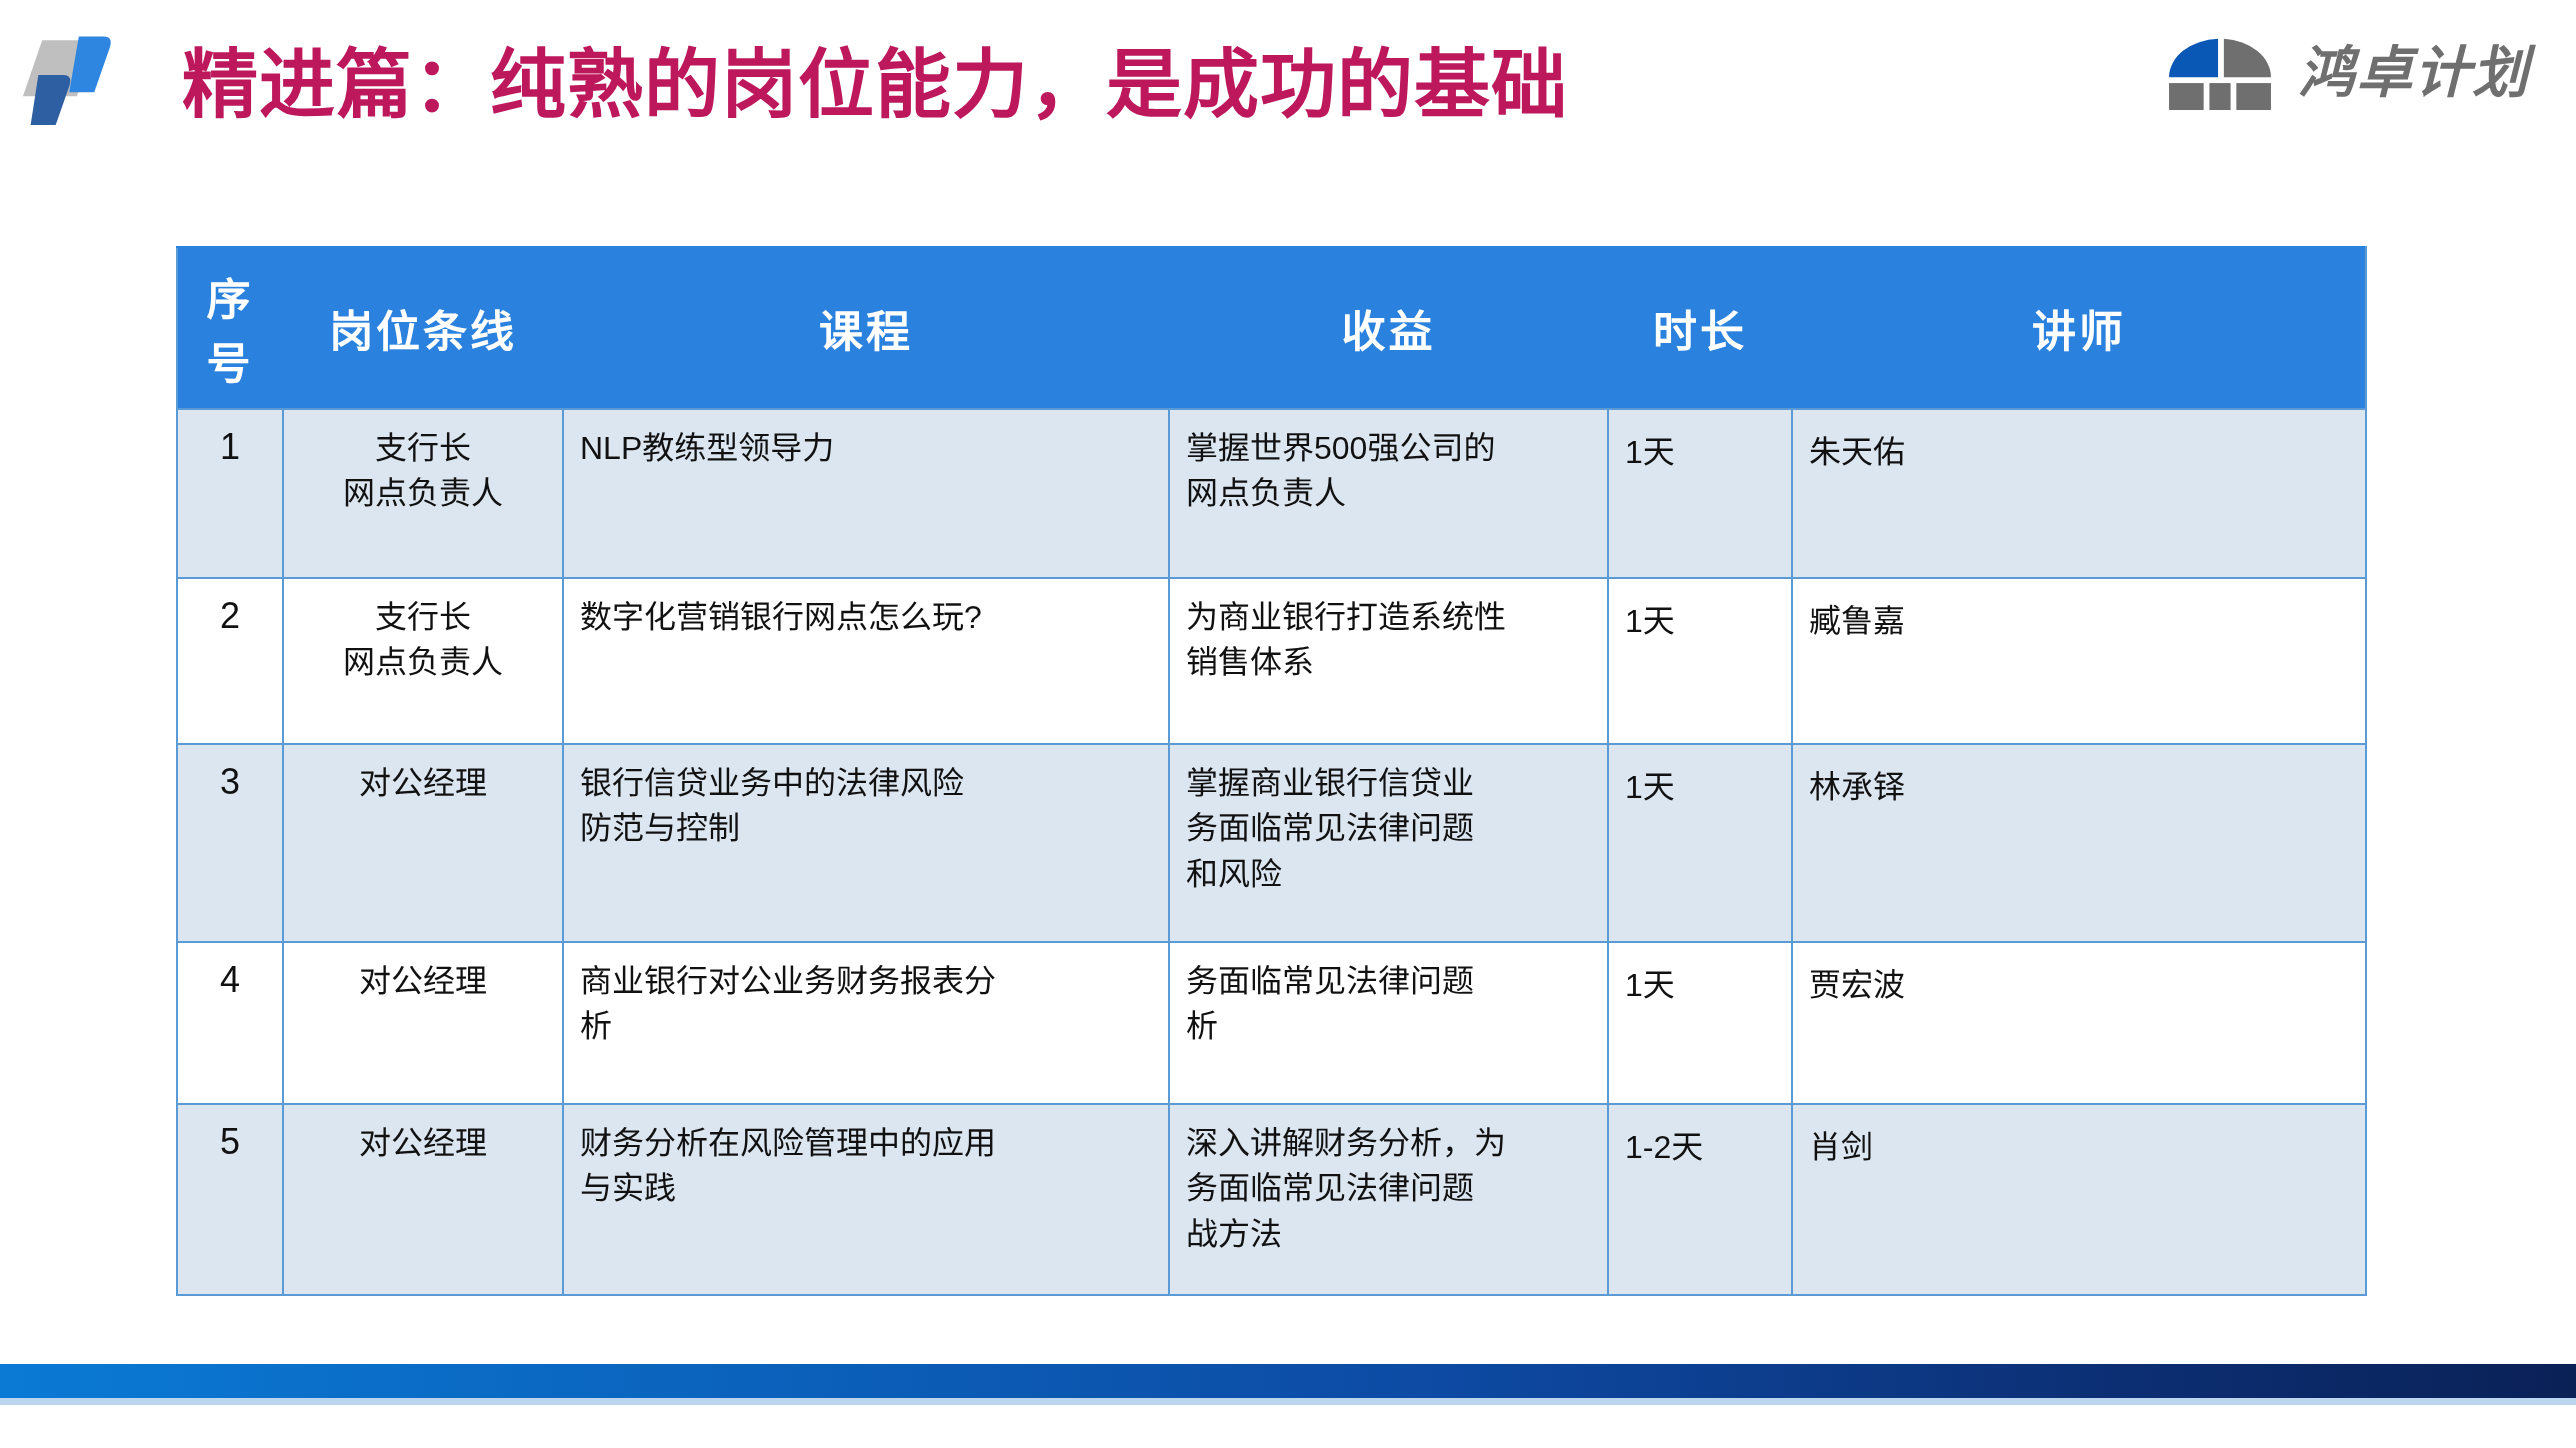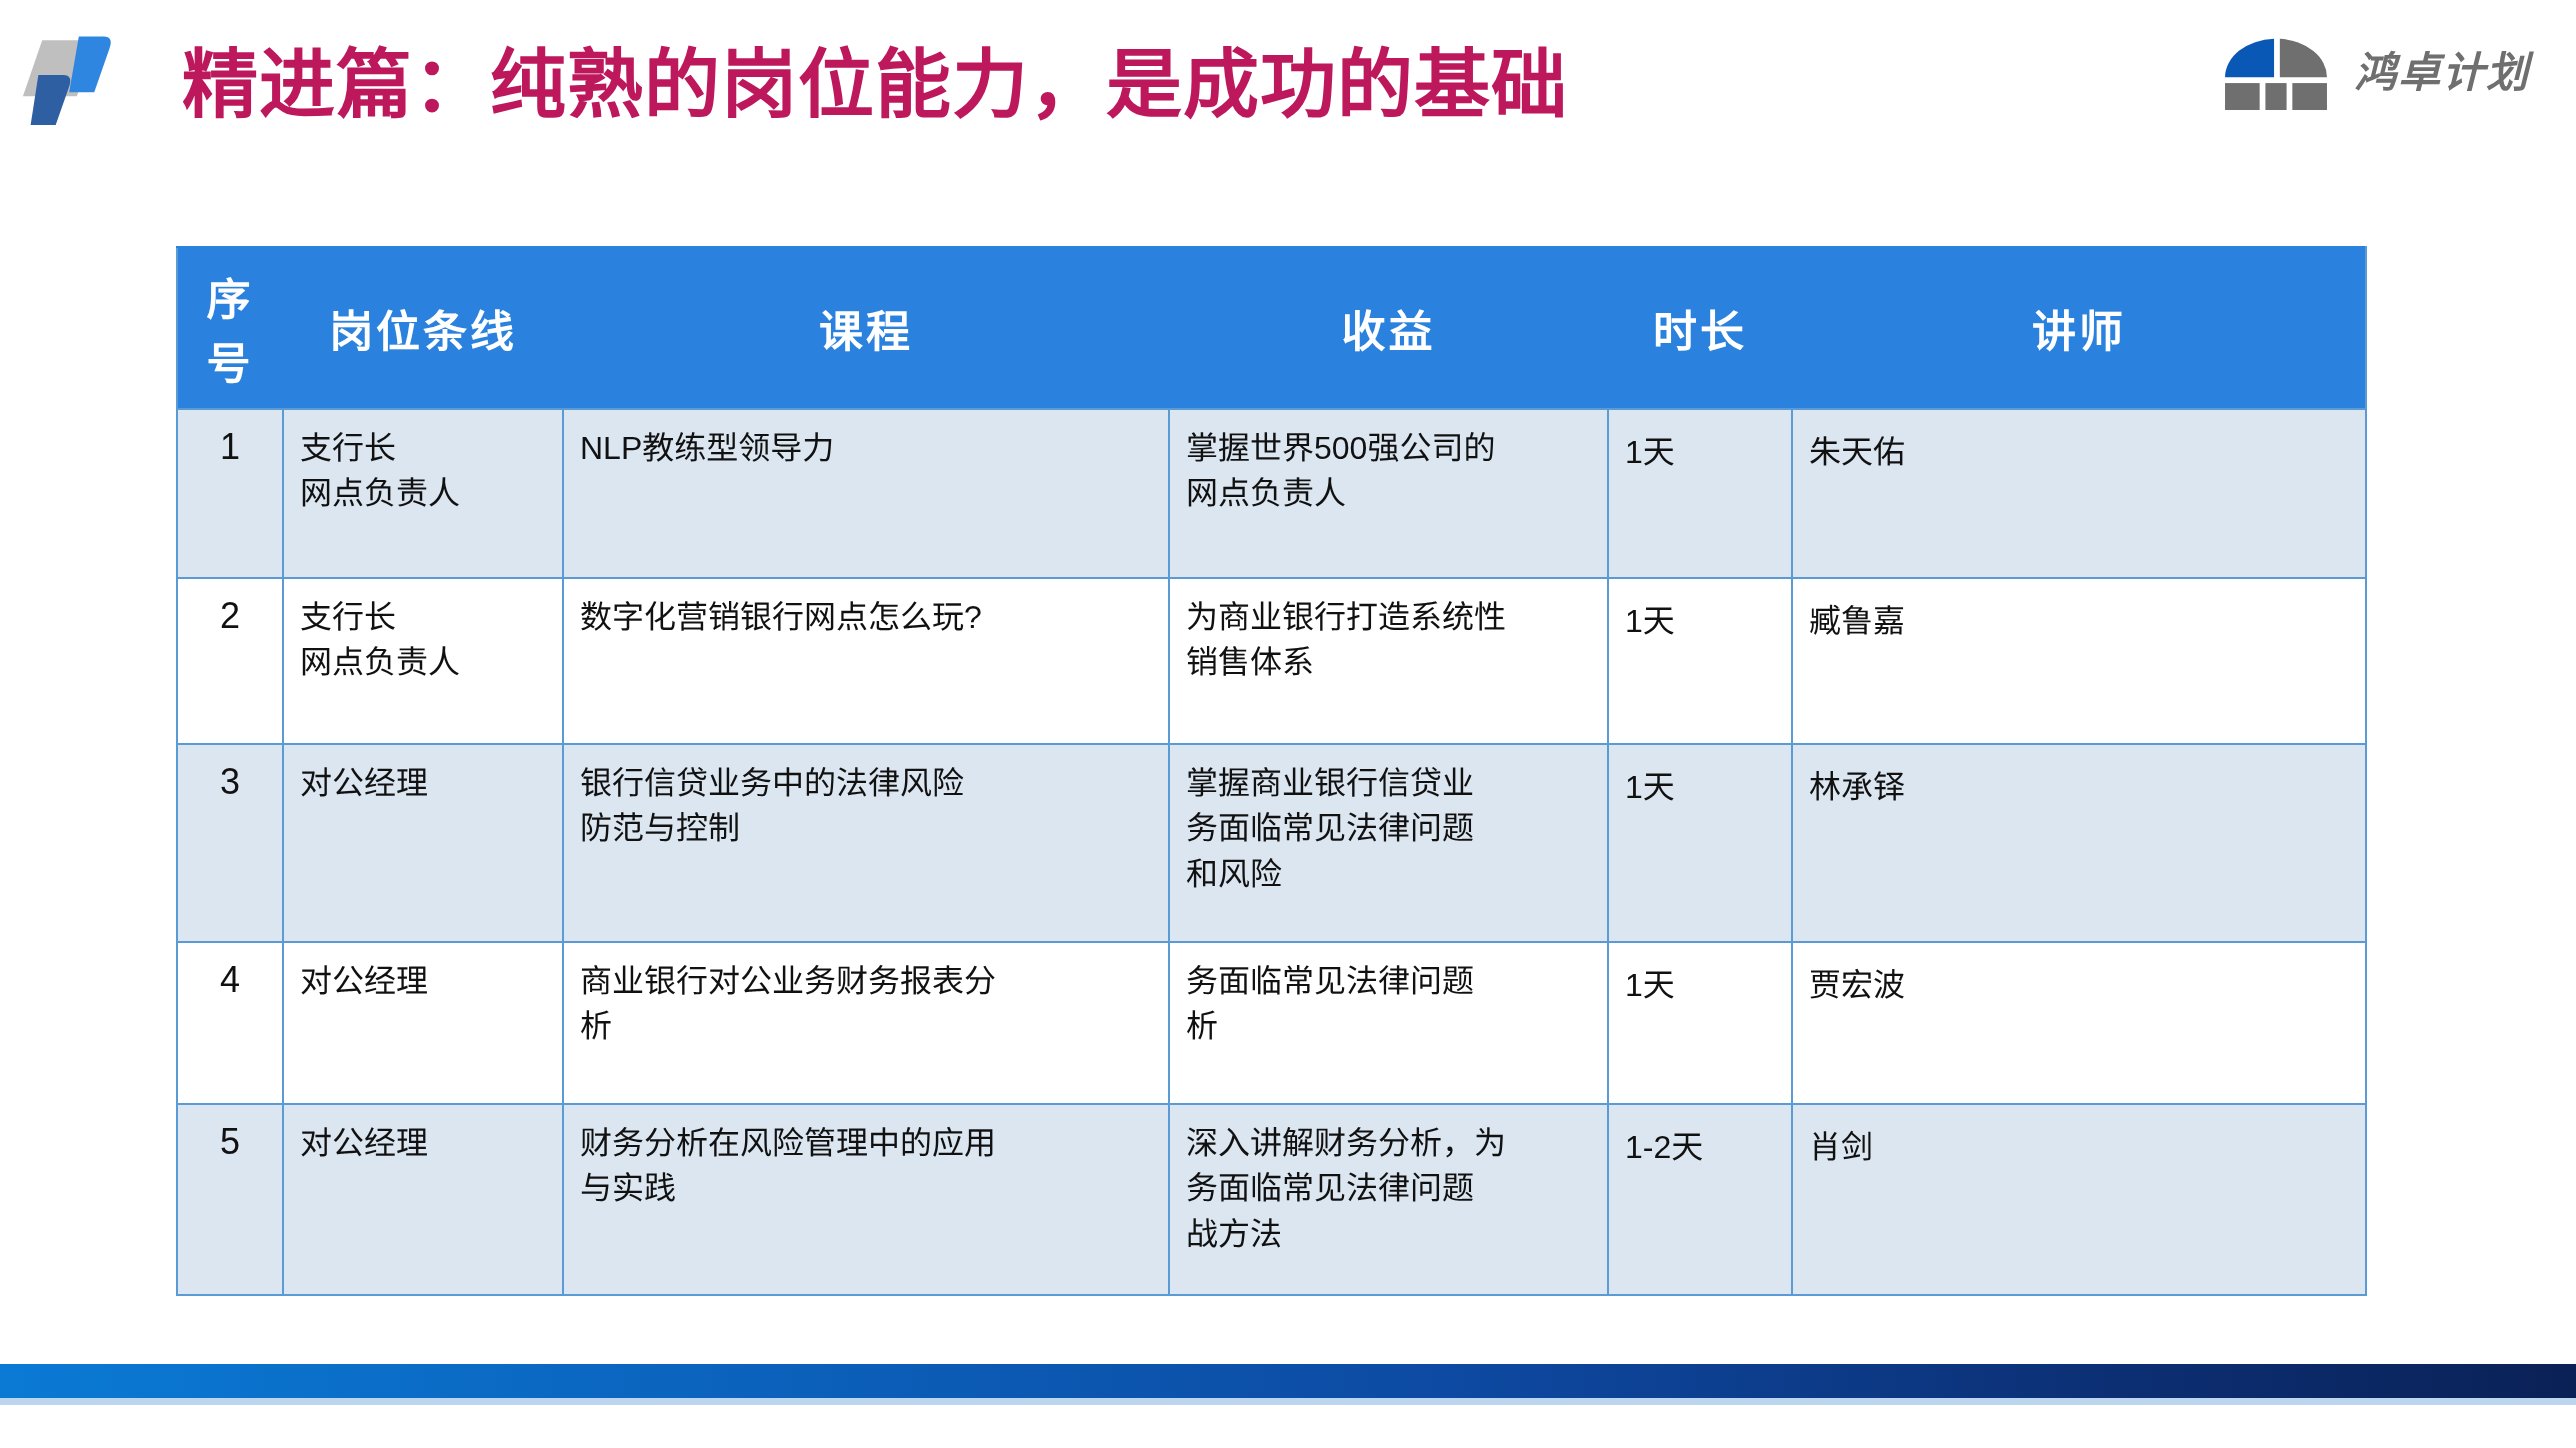--- a/index.html
+++ b/index.html
@@ -56,21 +56,21 @@
     align-items: center;
     gap: 21px;
   }
   .brand-mark {
     width: 114px;
     height: 75px;
     flex: 0 0 auto;
   }
   .brand-mark svg { display: block; }
   .brand-text {
-    font-size: 42px;
+    font-size: 56px;
     font-weight: bold;
     color: #6f6f6f;
     font-style: italic;
     letter-spacing: 1.9px;
     white-space: nowrap;
     line-height: 1;
   }
 
   
   .course-table-wrap {
@@ -111,21 +111,21 @@
 
   
   tbody tr.row-shade > td { background: #dce6f1; }
   tbody tr.row-plain > td { background: #ffffff; }
 
   td.c-seq {
     text-align: center;
     vertical-align: middle;
     font-size: 36px;
   }
-  td.c-line   { padding: 13.5px 0 13.5px 17.4px; vertical-align: middle; line-height: 1.42; }
+  td.c-line   { padding: 13.5px 0 13.5px 17.4px; vertical-align: middle; line-height: 1.42; text-align: center; }
   td.c-course { padding: 13.5px 9.7px 13.5px 17.4px; vertical-align: middle; line-height: 1.42; }
   td.c-benefit{ padding: 9.7px 3.9px 9.7px 5.8px; vertical-align: top; line-height: 1.42; }
   td.c-dur    { padding: 13.5px 0 13.5px 13.5px; vertical-align: middle; }
   td.c-teacher{ text-align: left; vertical-align: middle; }
 
   .cell-line { display: block; }
 
   
   col.col-seq     { width: 106px; }
   col.col-line    { width: 280px; }

